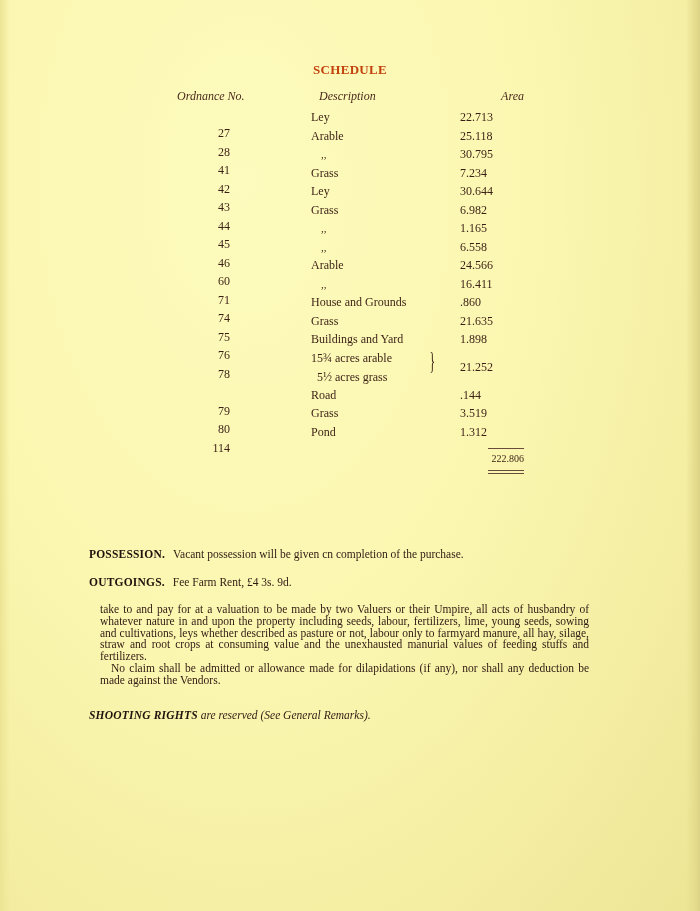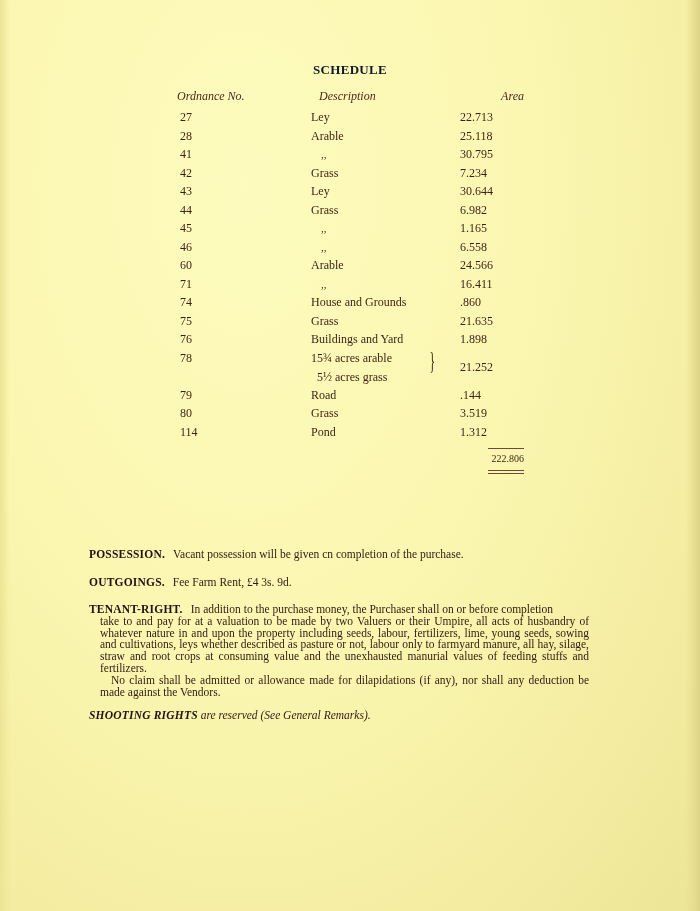--- a/index.html
+++ b/index.html
@@ -12,32 +12,32 @@
   .edge-right {
     position: absolute; top: 0; right: 0; width: 14px; height: 911px;
     background: linear-gradient(to right, rgba(236,229,150,0) 0%, #e6dd8e 60%, #ddd386 100%);
   }
   .edge-left {
     position: absolute; top: 0; left: 0; width: 10px; height: 911px;
     background: linear-gradient(to left, rgba(236,229,150,0) 0%, #ece494 100%);
   }
   .schedule-title {
     position: absolute; top: 62px; left: 0; width: 700px; text-align: center;
-    font-weight: bold; font-size: 13px; letter-spacing: 0.3px; color: #0f172a;
+    font-weight: bold; font-size: 13px; letter-spacing: 0.3px; color: #c2410c;
   }
   .col-head {
     position: absolute; top: 89px; font-style: italic; font-size: 12px; color: #4a2a1c;
   }
   .h-ord { left: 177px; }
   .h-desc { left: 319px; }
   .h-area { left: 470px; width: 54px; text-align: right; }
 
   .rows { position: absolute; top: 110px; left: 0; width: 700px; }
   .row { position: relative; height: 18.5px; font-size: 12px; line-height: 14px; }
-  .row .ord { position: absolute; left: 180px; width: 50px; text-align: left; top: 0; }
+  .row .ord { position: absolute; left: 180px; width: 50px; text-align: right; top: 16px; }
   .row .desc { position: absolute; left: 311px; top: 0; }
   .row .area { position: absolute; left: 460px; width: 64px; top: 0; }
   .row .ditto { padding-left: 10px; font-size: 11px; }
   .row.double { height: 37px; }
   .row.double .desc2 { position: absolute; left: 317px; top: 19px; }
   .row.double .area { top: 9px; }
   .brace { position: absolute; left: 426px; top: 2px; font-size: 26px; line-height: 16px; color: #3a1f14; transform: scaleX(0.45); }
 
   .rule-single { position: absolute; left: 488px; width: 36px; top: 448px; border-top: 1px solid #6b4b3b; }
   .total { position: absolute; left: 460px; width: 64px; text-align: right; top: 453px; font-size: 10px; }
@@ -166,20 +166,19 @@
 
 <div class="para p-possession">
   <b>POSSESSION.</b><span class="gap"></span><span>Vacant possession will be given cn completion of the purchase.</span>
 </div>
 
 <div class="para p-outgoings">
   <b>OUTGOINGS.</b><span class="gap"></span><span>Fee Farm Rent, £4  3s.  9d.</span>
 </div>
 
 <div class="para p-tenant">
-  <span class="first"><b>TENANT-RIGHT.</b><span class="gap"></span><span>In addition to the purchase money, the Purchaser shall on or before completion</span></span>
   <span class="body">take to and pay for at a valuation to be made by two Valuers or their Umpire, all acts of husbandry of whatever nature in and upon the property including seeds, labour, fertilizers, lime, young seeds, sowing and cultivations, leys whether described as pasture or not, labour only to farmyard manure, all hay, silage, straw and root crops at consuming value and the unexhausted manurial values of feeding stuffs and fertilizers.</span>
   <span class="indent">No claim shall be admitted or allowance made for dilapidations (if any), nor shall any deduction be made against the Vendors.</span>
 </div>
 
 <div class="para p-shooting">
   <b>SHOOTING RIGHTS</b>&nbsp;<span>are reserved (See General Remarks).</span>
 </div>
 
 </body></html>

